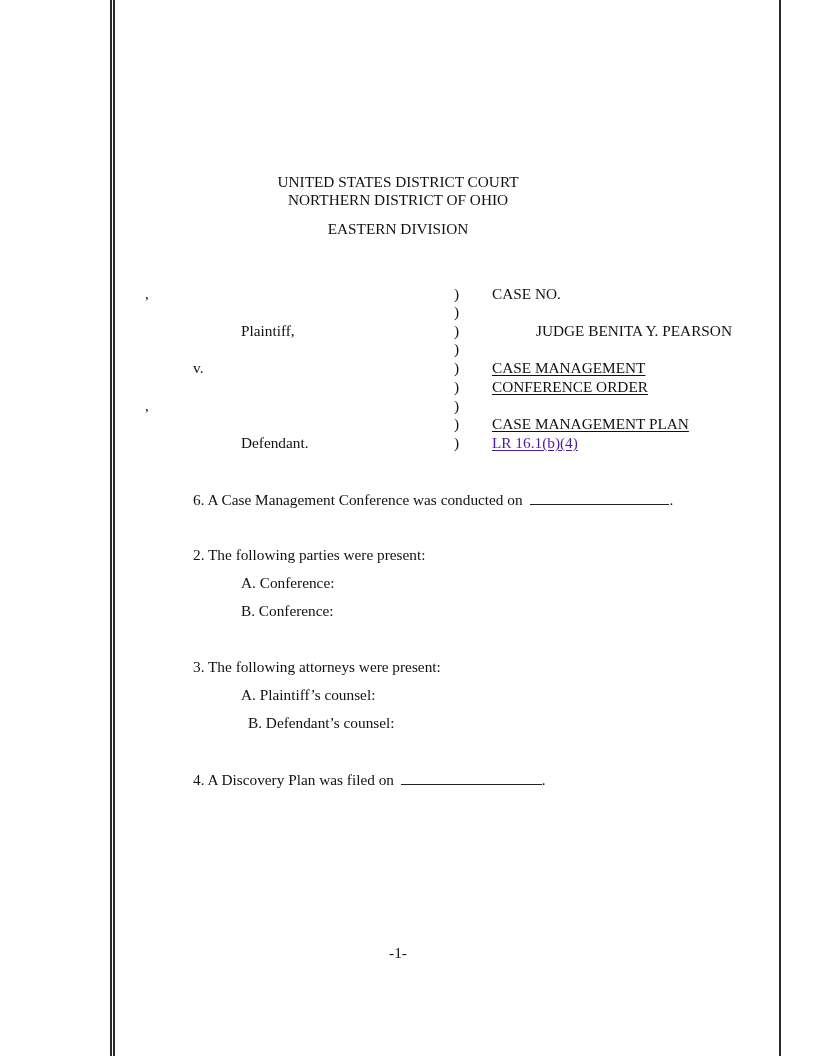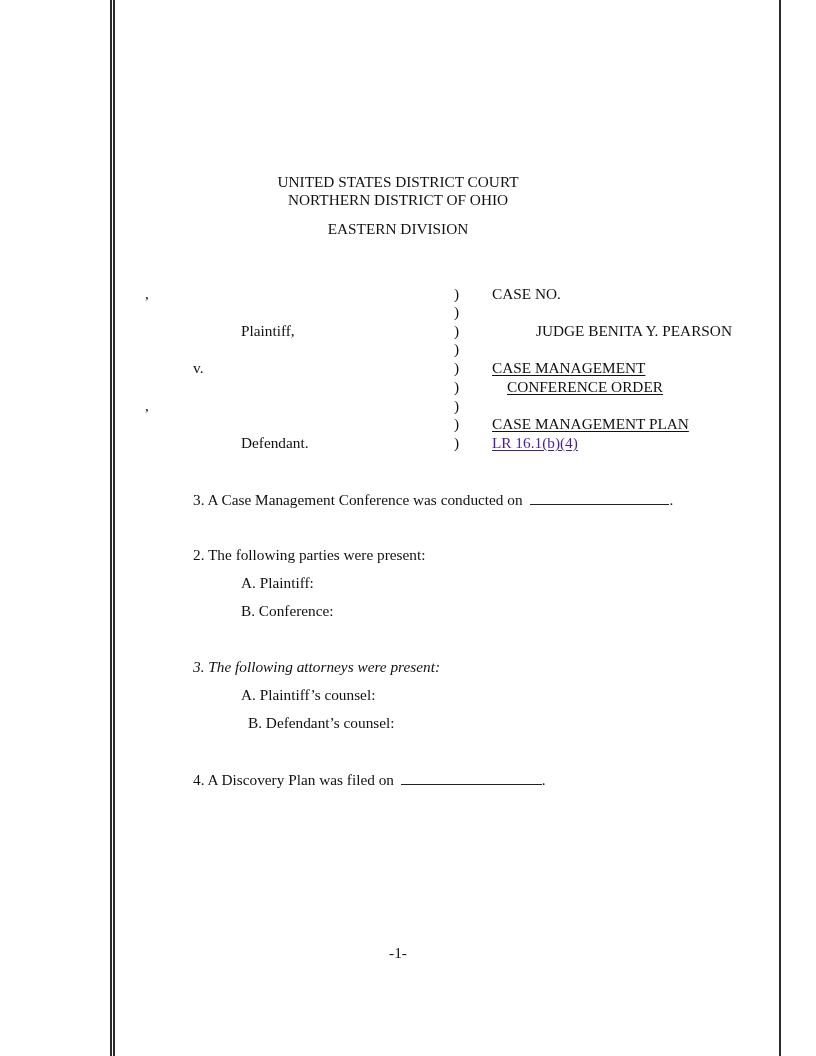--- a/index.html
+++ b/index.html
@@ -45,36 +45,36 @@
   <div class="abs" style="left:454px;top:378px;">)</div>
   <div class="abs" style="left:454px;top:397px;">)</div>
   <div class="abs" style="left:454px;top:415px;">)</div>
   <div class="abs" style="left:454px;top:434px;">)</div>
 </div>
 
 <div>
   <div class="abs" style="left:492px;top:285px;">CASE NO.</div>
   <div class="abs" style="left:492px;top:322px;margin-left:44px;">JUDGE BENITA Y. PEARSON</div>
   <div class="abs u" style="left:492px;top:359px;">CASE MANAGEMENT</div>
-  <div class="abs u" style="left:492px;top:378px;margin-left:15px;">CONFERENCE ORDER</div>
+  <div class="abs u" style="left:492px;top:378px;">CONFERENCE ORDER</div>
   <div class="abs u" style="left:492px;top:415px;">CASE MANAGEMENT PLAN</div>
   <a class="abs link" style="left:492px;top:434px;">LR 16.1(b)(4)</a>
 </div>
 
 <div>
   <div class="abs" style="left:193px;top:490px;">
-    <span>3.  A Case Management Conference was conducted on</span>
+    <span>6.  A Case Management Conference was conducted on</span>
     <span class="blank" style="width:139px;margin-left:4px;"></span><span>.</span>
   </div>
 
   <div class="abs" style="left:193px;top:546px;">2.  The following parties were present:</div>
-  <div class="abs" style="left:241px;top:574px;">A.  Plaintiff:</div>
+  <div class="abs" style="left:241px;top:574px;">A.  Conference:</div>
   <div class="abs" style="left:241px;top:602px;">B.  Conference:</div>
 
-  <div class="abs" style="left:193px;top:658px;font-style:italic;">3.  The following attorneys were present:</div>
+  <div class="abs" style="left:193px;top:658px;">3.  The following attorneys were present:</div>
   <div class="abs" style="left:241px;top:686px;">A.  Plaintiff’s counsel:</div>
   <div class="abs" style="left:248px;top:714px;">B.   Defendant’s counsel:</div>
 
   <div class="abs" style="left:193px;top:770px;">
     <span>4.  A Discovery Plan was filed on</span>
     <span class="blank" style="width:141px;margin-left:3px;"></span><span>.</span>
   </div>
 </div>
 
 <div class="abs center" style="top:944px;">-1-</div>

